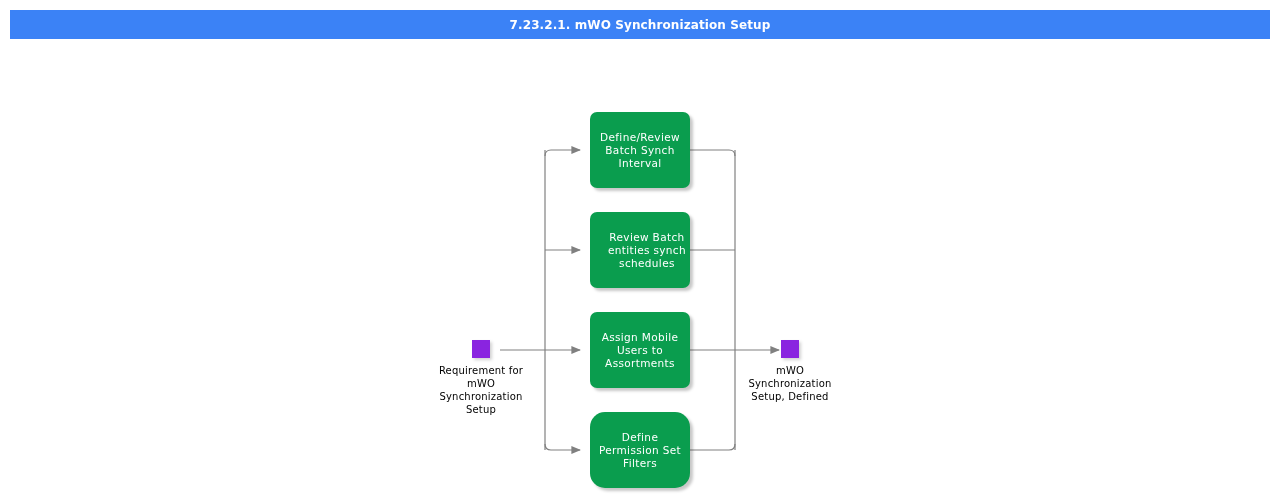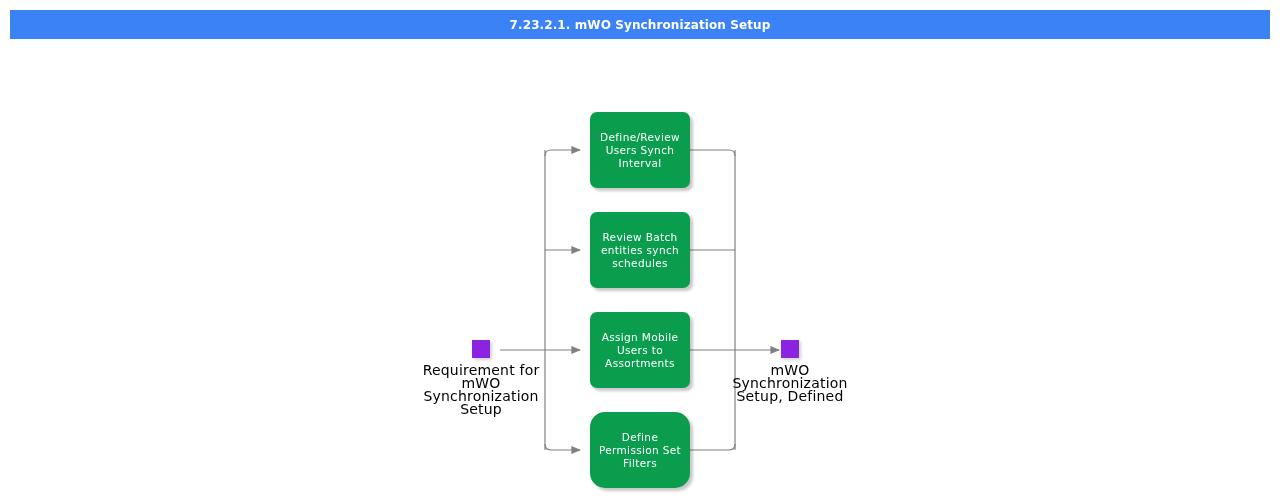--- a/index.html
+++ b/index.html
@@ -92,21 +92,21 @@
     height: 18px;
     background: #8A24E0;
     box-shadow: 2px 2px 3px rgba(0,0,0,0.18);
   }
   .term-label {
     position: absolute;
     width: 170px;
     text-align: center;
     color: #000000;
     font-family: "DejaVu Sans", sans-serif;
-    font-size: 14px;
+    font-size: 10px;
     line-height: 13px;
     letter-spacing: 0.2px;
     white-space: pre-line;
   }
 </style>
 </head>
 <body>
 
 <div id="page">
 
@@ -146,25 +146,25 @@
     </svg>
 
     <div class="term-node" style="left:472px; top:340px;"></div>
     <div class="term-label" style="left:396px; top:364px;">Requirement for
 mWO
 Synchronization
 Setup</div>
 
     <div class="proc-box" style="left:590px; top:112px;">
       <span class="proc-label">Define/Review
-Users Synch
+Batch Synch
 Interval</span>
     </div>
 
-    <div class="proc-box" style="left:590px; top:212px;">
+    <div class="proc-box" style="left:590px; top:212px;justify-content:flex-end;">
       <span class="proc-label">Review Batch
 entities synch
 schedules</span>
     </div>
 
     <div class="proc-box" style="left:590px; top:312px;">
       <span class="proc-label">Assign Mobile
 Users to
 Assortments</span>
     </div>

